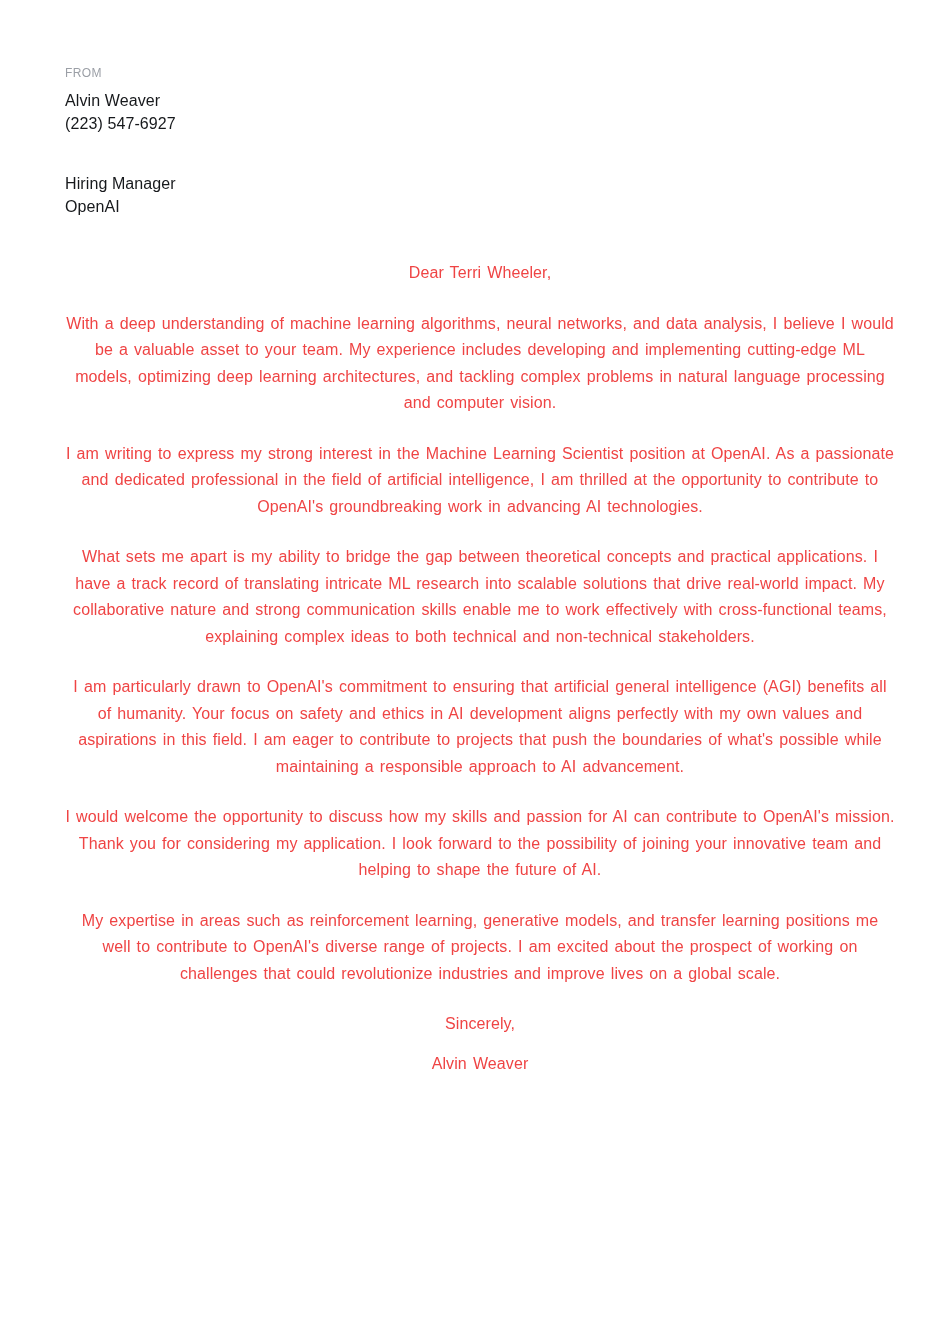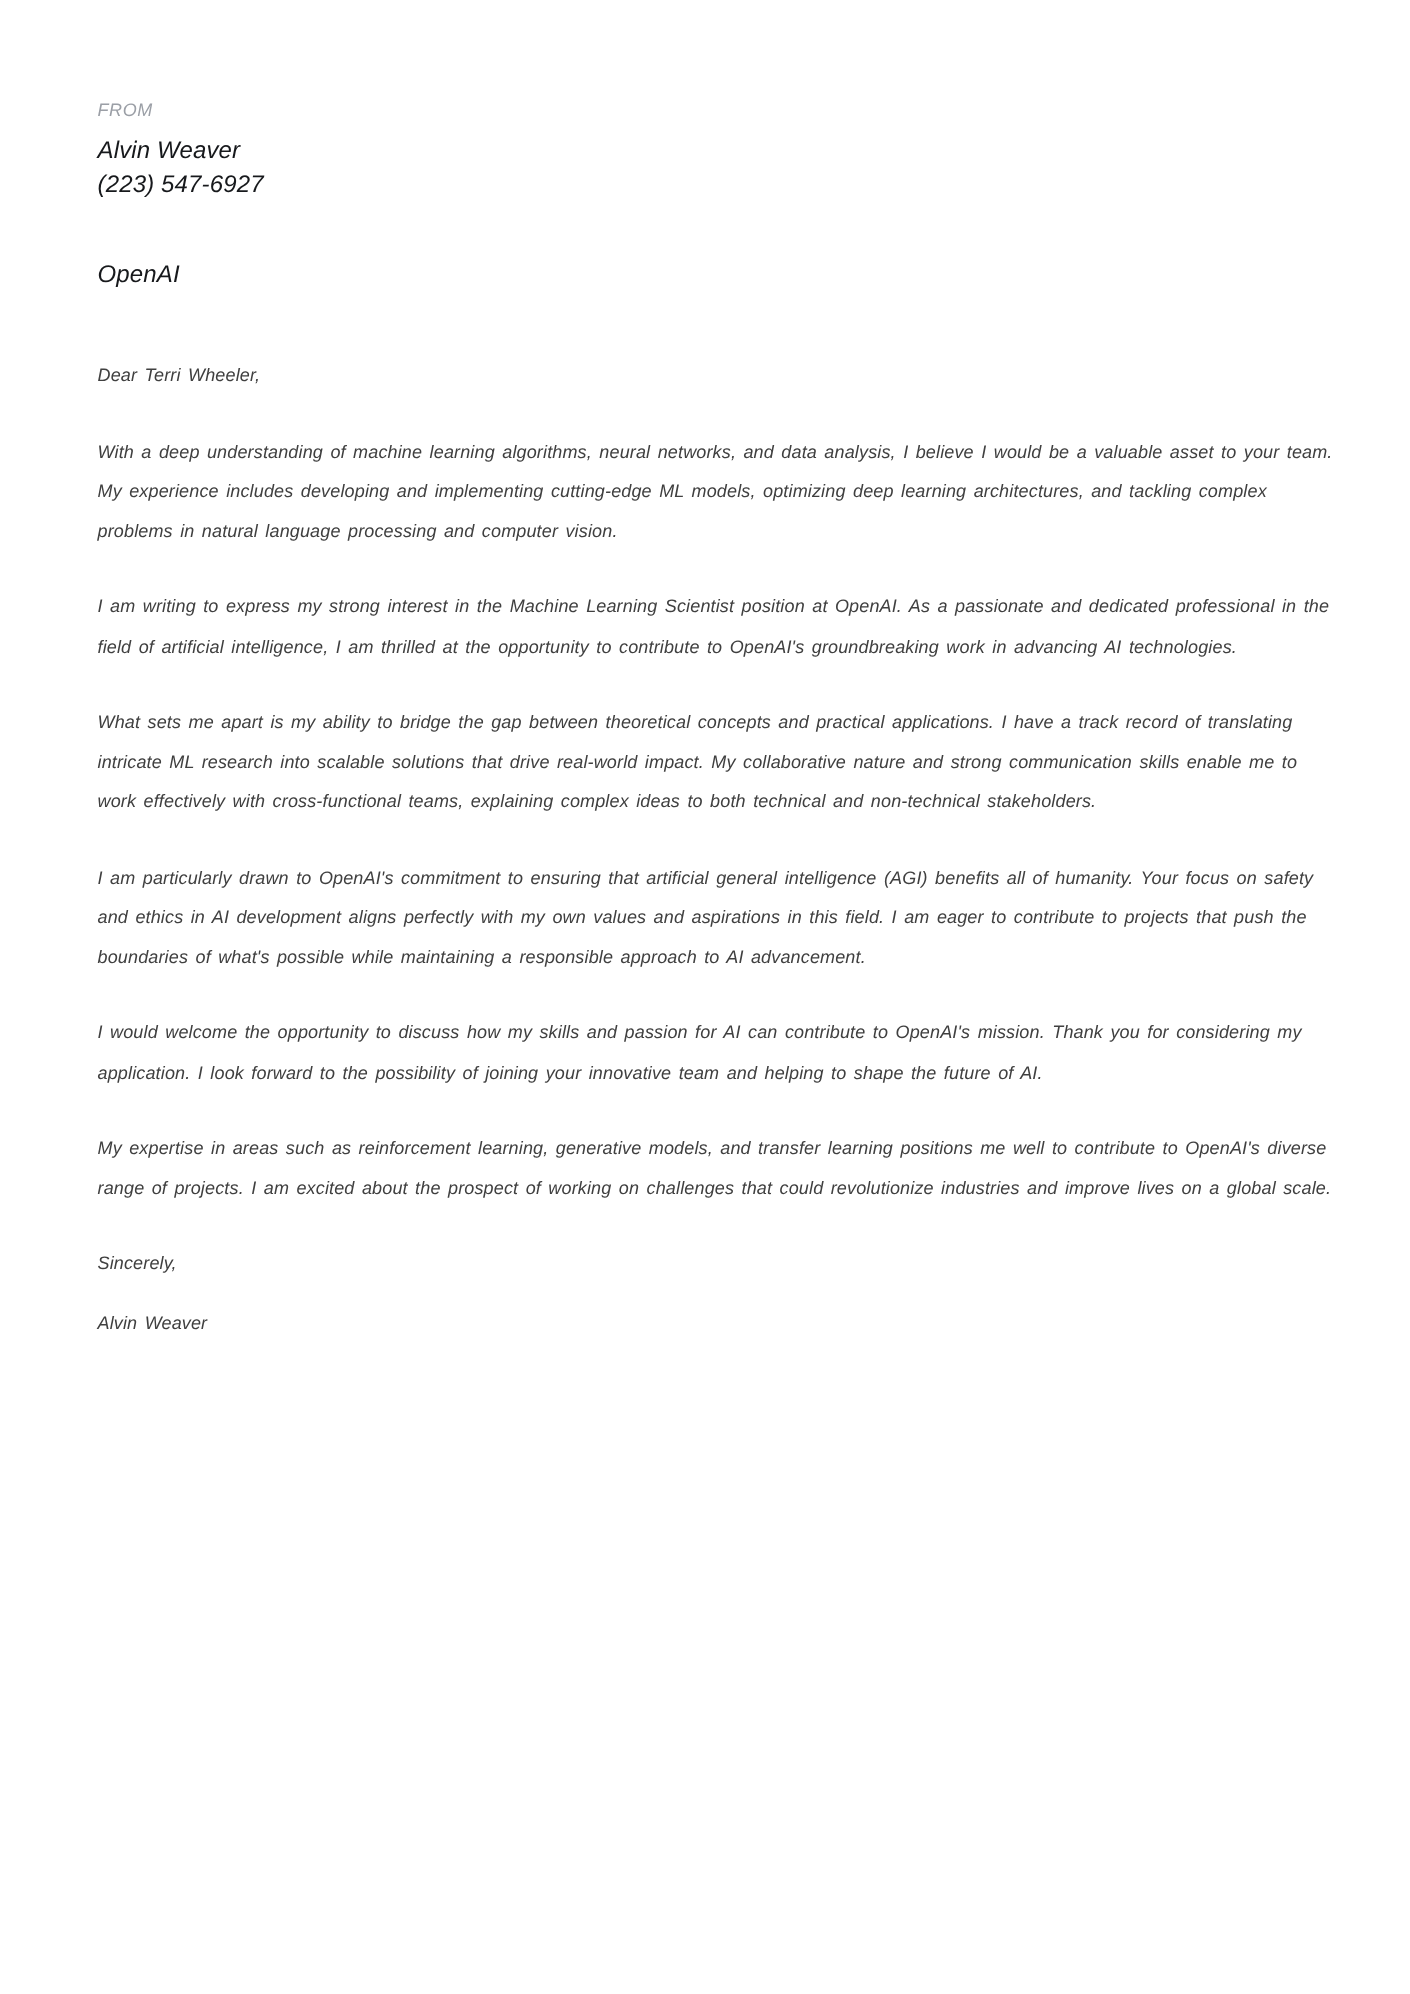--- a/index.html
+++ b/index.html
@@ -6,61 +6,62 @@
   html, body {
     width: 940px;
     background: #ffffff;
     font-family: "Liberation Sans", sans-serif;
   }
   .page {
     width: 940px;
     height: 1329px;
     background: #ffffff;
     padding: 66px 45px 0 65px;
-    font-style: italic;
   }
   .address-block { margin-bottom: 37px; }
   .address-label {
     font-size: 12px;
     color: #9b9fa6;
     letter-spacing: 0.4px;
     margin-bottom: 9px;
   }
   .address-line {
     font-size: 16px;
     color: #17191c;
     line-height: 23px;
     letter-spacing: 0.1px;
   }
   .letter-body { margin-top: 42px; }
   .letter-body p {
-    font-size: 12px;
-    color: #404040;
+    font-size: 16px;
+    color: #ef4444;
     line-height: 26.5px;
     word-spacing: 1.5px;
     letter-spacing: 0.1px;
     margin-bottom: 24px;
     max-width: 832px;
+    text-align: center;
   }
   p.greeting { margin-bottom: 24px; }
   p.closing { margin-bottom: 13px; }
   p.signature { margin-bottom: 0; }
 </style>
 </head>
 <body>
 
 <div class="page">
 
   <div class="address-block">
     <div class="address-label">FROM</div>
     <div class="address-line">Alvin Weaver</div>
     <div class="address-line">(223) 547-6927</div>
   </div>
 
   <div class="address-block">
+    <div class="address-line">Hiring Manager</div>
     <div class="address-line">OpenAI</div>
   </div>
 
   <div class="letter-body">
     <p class="greeting">Dear Terri Wheeler,</p>
     <p>With a deep understanding of machine learning algorithms, neural networks, and data analysis, I believe I would be a valuable asset to your team. My experience includes developing and implementing cutting-edge ML models, optimizing deep learning architectures, and tackling complex problems in natural language processing and computer vision.</p>
     <p>I am writing to express my strong interest in the Machine Learning Scientist position at OpenAI. As a passionate and dedicated professional in the field of artificial intelligence, I am thrilled at the opportunity to contribute to OpenAI's groundbreaking work in advancing AI technologies.</p>
     <p>What sets me apart is my ability to bridge the gap between theoretical concepts and practical applications. I have a track record of translating intricate ML research into scalable solutions that drive real-world impact. My collaborative nature and strong communication skills enable me to work effectively with cross-functional teams, explaining complex ideas to both technical and non-technical stakeholders.</p>
     <p>I am particularly drawn to OpenAI's commitment to ensuring that artificial general intelligence (AGI) benefits all of humanity. Your focus on safety and ethics in AI development aligns perfectly with my own values and aspirations in this field. I am eager to contribute to projects that push the boundaries of what's possible while maintaining a responsible approach to AI advancement.</p>
     <p>I would welcome the opportunity to discuss how my skills and passion for AI can contribute to OpenAI's mission. Thank you for considering my application. I look forward to the possibility of joining your innovative team and helping to shape the future of AI.</p>

